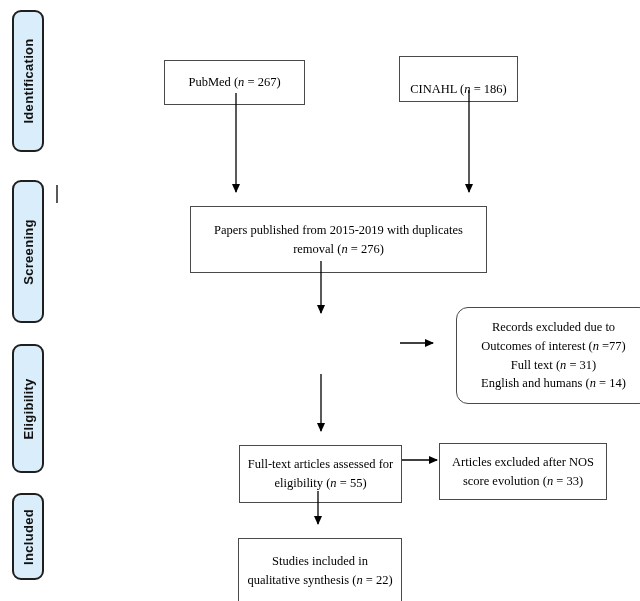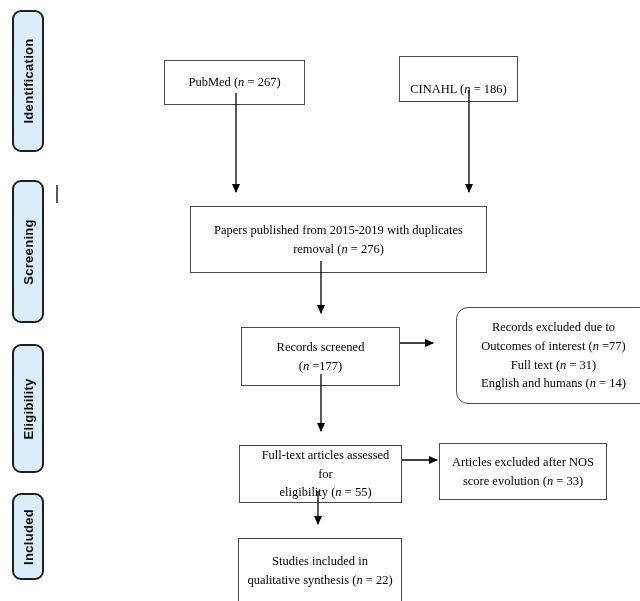--- a/index.html
+++ b/index.html
@@ -60,21 +60,21 @@
     font-size: 12.5px;
     line-height: 1.5;
     color: #000000;
     padding: 2px 4px;
   }
   #box-pubmed            { left: 164px; top: 48px;  width: 141px; height: 45px; }
   #box-cinahl            { left: 399px; top: 44px;  width: 119px; height: 46px; align-items: flex-end; }
   #box-papers            { left: 190px; top: 194px; width: 297px; height: 67px; font-family: Liberation Serif, serif; }
   #box-screened          { left: 241px; top: 315px; width: 159px; height: 59px; }
   #box-records-excluded  { left: 456px; top: 295px; width: 195px; height: 97px; border-radius: 12px; }
-  #box-fulltext          { left: 239px; top: 433px; width: 163px; height: 58px; padding-left: 10px; }
+  #box-fulltext          { left: 239px; top: 433px; width: 163px; height: 58px; }
   #box-articles-excluded { left: 439px; top: 431px; width: 168px; height: 57px; }
   #box-studies-included  { left: 238px; top: 526px; width: 164px; height: 65px; }
 
   
   .arrows {
     position: absolute;
     inset: 0;
     width: 640px;
     height: 601px;
     pointer-events: none;
@@ -114,23 +114,20 @@
 
   <div class="fbox" id="box-pubmed">
     <div class="flow-text">PubMed (<i>n</i> = 267)</div>
   </div>
   <div class="fbox" id="box-cinahl">
     <div class="flow-text">CINAHL (<i>n</i> = 186)</div>
   </div>
   <div class="fbox" id="box-papers">
     <div class="flow-text">Papers published from 2015-2019 with duplicates<br>removal (<i>n</i> = 276)</div>
   </div>
-  <div class="fbox" id="box-screened">
-    <div class="flow-text">Records screened<br>(<i>n</i> =177)</div>
-  </div>
   <div class="fbox" id="box-records-excluded">
     <div class="flow-text">Records excluded due to<br>Outcomes of interest (<i>n</i> =77)<br>Full text (<i>n</i> = 31)<br>English and humans (<i>n</i> = 14)</div>
   </div>
   <div class="fbox" id="box-fulltext">
     <div class="flow-text">Full-text articles assessed for<br>eligibility (<i>n</i> = 55)</div>
   </div>
   <div class="fbox" id="box-articles-excluded">
     <div class="flow-text">Articles excluded after NOS<br>score evolution (<i>n</i> = 33)</div>
   </div>
   <div class="fbox" id="box-studies-included">

